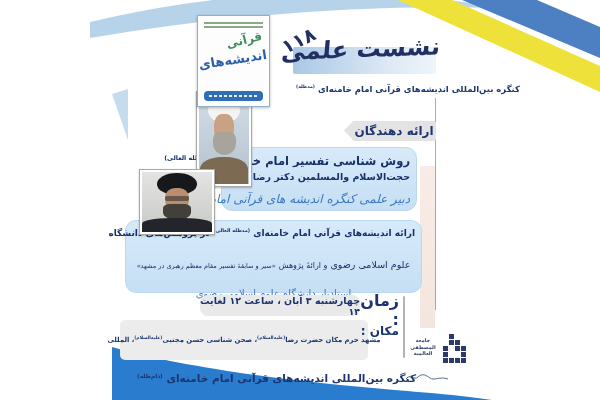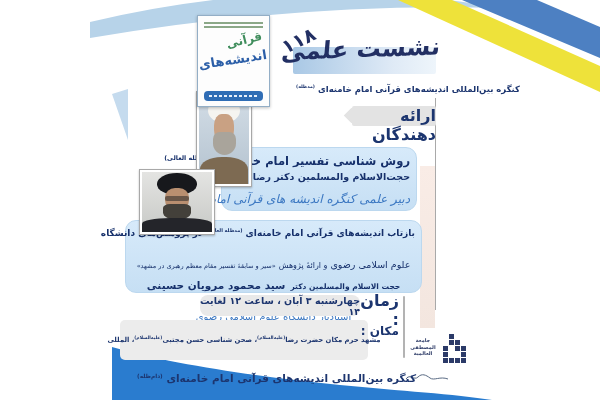--- a/index.html
+++ b/index.html
@@ -31,22 +31,22 @@
   .title-text{left:294px;top:24px;width:146px;height:50px;line-height:50px;text-align:center;
               font-size:24px;font-weight:bold;color:#222f63;transform:skewX(-7deg) rotate(-2deg);z-index:6;white-space:nowrap;}
   .title-number{left:281px;top:29px;font-size:19px;font-weight:bold;color:#222f63;
                 transform:rotate(-26deg);z-index:6;}
   .congress-line{left:288px;top:84px;width:240px;text-align:center;font-size:8.5px;font-weight:bold;
                  z-index:6;white-space:nowrap;}
   .sup{font-size:55%;vertical-align:super;font-weight:bold;}
   .sup2{font-size:4.5px;vertical-align:super;}
 
   
-  .tag{left:352px;top:106px;width:84px;height:20px;background:#e3e3e3;border-radius:2px;z-index:5;
-       display:flex;align-items:flex-start;justify-content:center;font-size:16px;font-weight:bold;}
+  .tag{left:352px;top:121px;width:84px;height:20px;background:#e3e3e3;border-radius:2px;z-index:5;
+       display:flex;align-items:center;justify-content:center;font-size:12px;font-weight:bold;}
   .tag::before{content:"";position:absolute;left:-6px;top:4px;width:11px;height:11px;background:#e3e3e3;
                transform:rotate(45deg);}
   .tag span{position:relative;}
 
   
   .box{position:absolute;background:linear-gradient(180deg,#d7eafa 0%,#c6dff4 100%);
        border:1px solid #bcd8ef;border-radius:11px;z-index:3;color:#16306b;text-align:center;box-sizing:border-box;}
   .box1{left:221px;top:147px;width:196px;height:64px;padding:6px 6px 0 6px;}
   .b1-title{font-size:11.5px;font-weight:bold;white-space:nowrap;padding-left:30px;}
   .b1-speaker{font-size:9.5px;font-weight:bold;margin-top:3px;white-space:nowrap;padding-left:30px;}
@@ -142,32 +142,28 @@
     <div class="b1-title">
       <span>روش شناسی تفسیر امام خامنه‌ای</span>
       <span class="sup">(مدظله العالی)</span>
     </div>
     <div class="b1-speaker">حجت‌الاسلام والمسلمین دکتر رضائی اصفهانی</div>
     <div class="b1-role">دبیر علمی کنگره اندیشه های قرآنی امام خامنه ای</div>
   </div>
 
   <div class="box box2">
     <div class="b2-l1">
-      <span>بازتاب اندیشه‌های قرآنی امام خامنه‌ای</span>
+      <span>ارائه اندیشه‌های قرآنی امام خامنه‌ای</span>
       <span class="sup">(مدظله العالی)</span>
       <span>در پژوهش‌های دانشگاه</span>
     </div>
     <div class="b2-l2">
       <span>علوم اسلامی رضوی</span>
       <span class="mid">و ارائهٔ پژوهش</span>
       <span class="quote">«سیر و سابقهٔ تفسیر مقام معظم رهبری در مشهد»</span>
-    </div>
-    <div class="b2-l3">
-      <span class="pref">حجت الاسلام والمسلمین دکتر</span>
-      <span class="name">سید محمود مرویان حسینی</span>
     </div>
     <div class="b2-l4">استادیار دانشگاه علوم اسلامی رضوی</div>
   </div>
 
   <div class="photo photo1">
     <div class="photo-inner">
       <div class="turban1"></div>
       <div class="face1"></div>
       <div class="beard1"></div>
       <div class="body1"></div>

